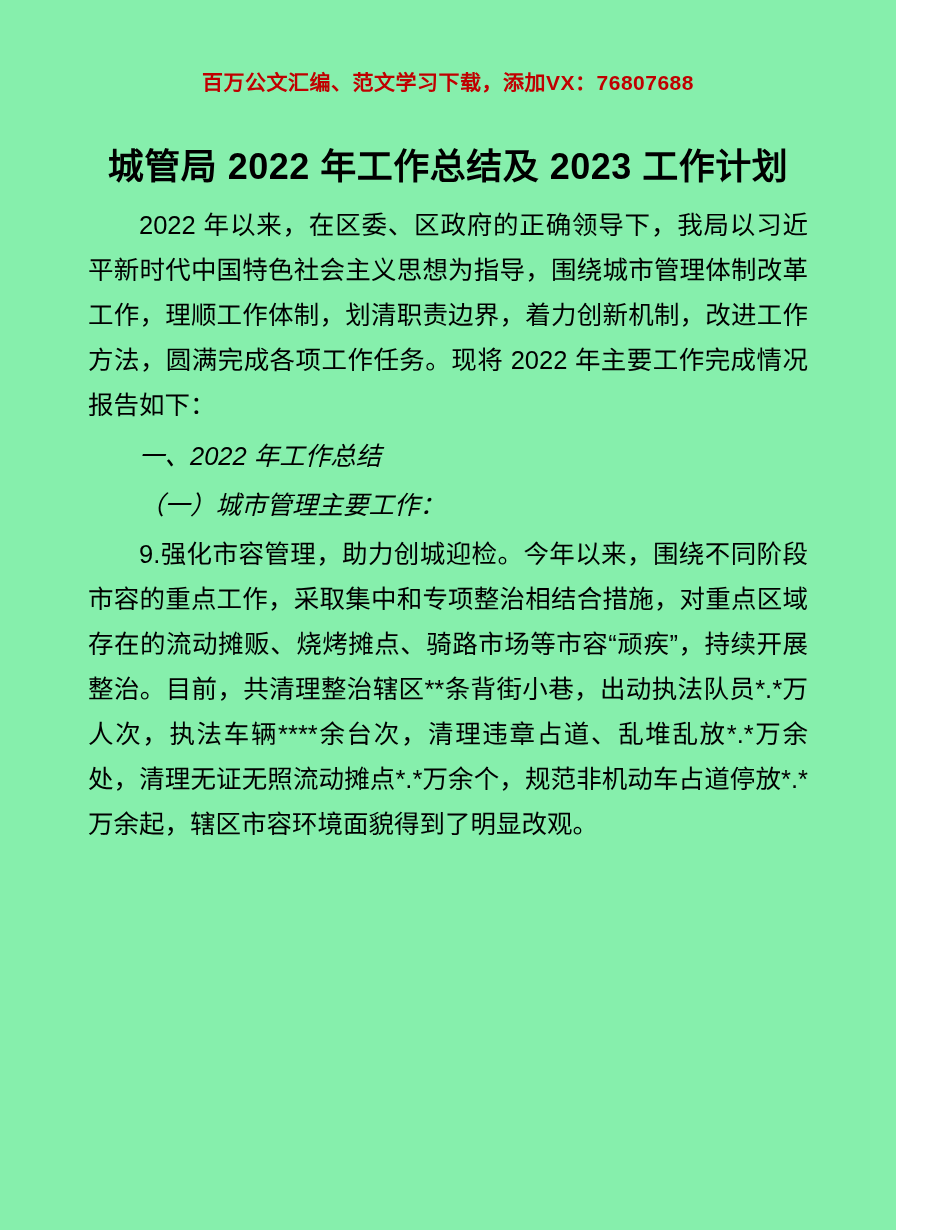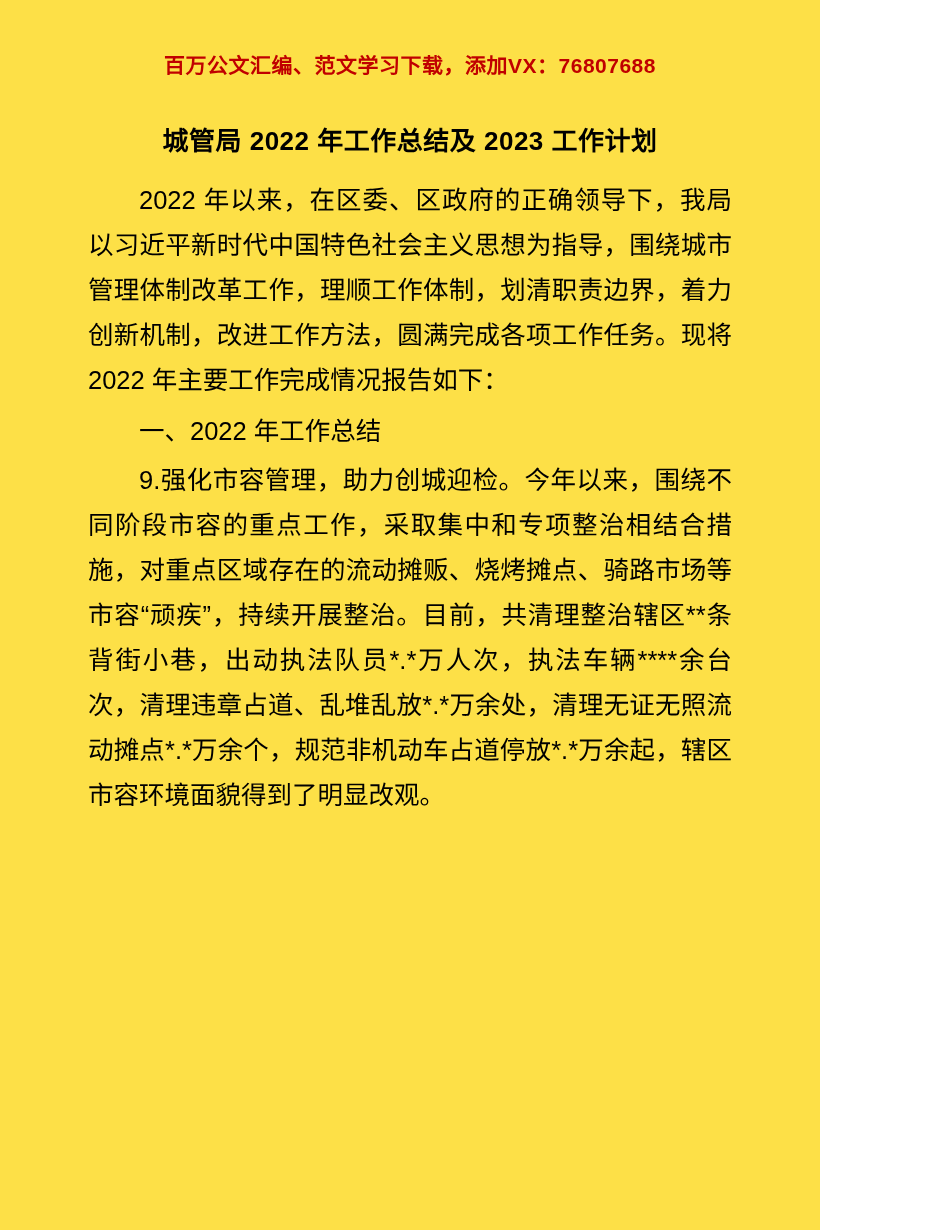--- a/index.html
+++ b/index.html
@@ -9,70 +9,72 @@
   }
   body {
     width: 950px;
     height: 1230px;
     font-family: "Liberation Serif", "DejaVu Serif", serif;
     color: #000000;
     overflow: hidden;
   }
   .page {
     position: relative;
-    width: 820px;
+    width: 896px;
     height: 1230px;
     box-sizing: border-box;
-    padding: 1px 88px;
-    background: #fde047;
+    padding: 18px 88px;
+    background: #86efac;
   }
   .watermark {
     text-align: center;
     color: #c00000;
     font-size: 21px;
     font-weight: bold;
     font-family: "Liberation Sans", "DejaVu Sans", sans-serif;
     letter-spacing: 0.5px;
     padding-top: 52px;
     line-height: 1.2;
   }
   .doc-title {
     text-align: center;
-    font-size: 26px;
+    font-size: 36px;
     font-weight: bold;
     font-family: "Liberation Sans", "DejaVu Sans", sans-serif;
     margin-top: 42px;
-    margin-bottom: 21px;
+    margin-bottom: 14px;
     letter-spacing: 0.5px;
   }
   .para {
     font-size: 25.5px;
     line-height: 45px;
     text-indent: 2em;
     margin: 0 0 6px 0;
     text-align: justify;
     text-justify: inter-ideograph;
     font-family: "Liberation Sans", "DejaVu Sans", sans-serif;
     letter-spacing: 0px;
   }
   .para.heading {
     margin-bottom: 4px;
+    font-style: italic;
   }
   .content {
     margin-top: 2px;
   }
 </style>
 </head>
 <body>
 
 <div class="page">
 
   <div class="watermark">百万公文汇编、范文学习下载，添加VX：76807688</div>
 
   <h1 class="doc-title">城管局 2022 年工作总结及 2023 工作计划</h1>
 
   <div class="content">
     <p class="para">2022 年以来，在区委、区政府的正确领导下，我局以习近平新时代中国特色社会主义思想为指导，围绕城市管理体制改革工作，理顺工作体制，划清职责边界，着力创新机制，改进工作方法，圆满完成各项工作任务。现将 2022 年主要工作完成情况报告如下：</p>
     <p class="para heading">一、2022 年工作总结</p>
+    <p class="para heading">（一）城市管理主要工作：</p>
     <p class="para">9.强化市容管理，助力创城迎检。今年以来，围绕不同阶段市容的重点工作，采取集中和专项整治相结合措施，对重点区域存在的流动摊贩、烧烤摊点、骑路市场等市容“顽疾”，持续开展整治。目前，共清理整治辖区**条背街小巷，出动执法队员*.*万人次，执法车辆****余台次，清理违章占道、乱堆乱放*.*万余处，清理无证无照流动摊点*.*万余个，规范非机动车占道停放*.*万余起，辖区市容环境面貌得到了明显改观。</p>
   </div>
 
 </div>
 
 </body></html>

